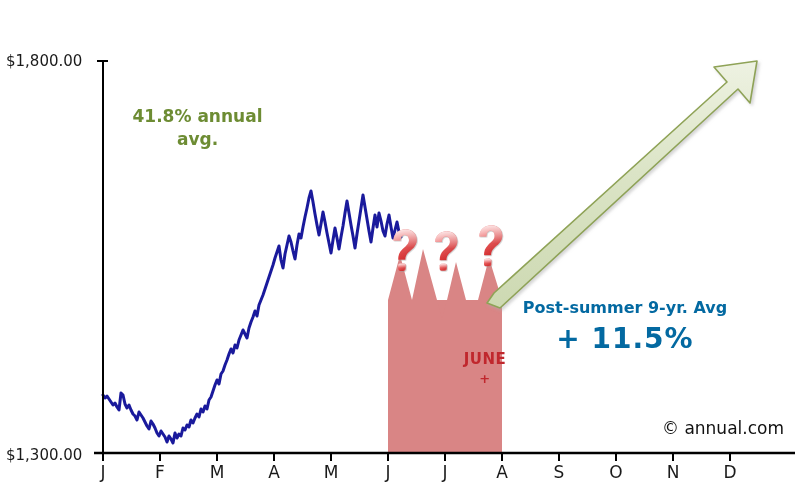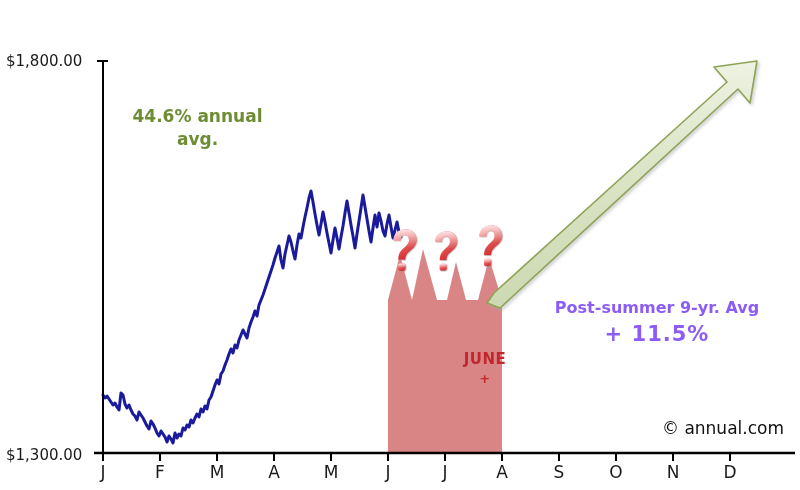--- a/index.html
+++ b/index.html
@@ -49,31 +49,31 @@
     left: 110px; top: 105px;
     width: 175px;
     text-align: center;
     font-family: "DejaVu Sans", sans-serif;
     font-size: 17px;
     font-weight: bold;
     color: #6d8c33;
     line-height: 1.35;
   }
   #post-summer-note {
-    left: 528px; top: 296px;
+    left: 496px; top: 296px;
     width: 258px;
     text-align: center;
     font-family: "DejaVu Sans", sans-serif;
     font-size: 16px;
     font-weight: bold;
-    color: #8b5cf6;
+    color: #0369a1;
     line-height: 1.45;
   }
   #post-summer-note .big {
-    font-size: 21px;
+    font-size: 28px;
     display: block;
     letter-spacing: 1px;
   }
   #copyright {
     right: 16px; top: 418px;
     font-family: "DejaVu Sans", sans-serif;
     font-size: 17px;
     color: #111111;
     white-space: nowrap;
   }
@@ -227,21 +227,21 @@
       <line x1="673" y1="453" x2="673" y2="461"></line>
       <line x1="730" y1="453" x2="730" y2="461"></line>
     </g>
   </svg>
 
   <div class="abs ylabel" id="ylabel-top">$1,800.00</div>
 
   <div class="abs ylabel" id="ylabel-bottom">$1,300.00</div>
 
 
-  <div class="abs" id="annual-avg-note">44.6% annual avg.</div>
+  <div class="abs" id="annual-avg-note">41.8% annual avg.</div>
 
   <div class="abs" id="post-summer-note">
     <span>Post-summer 9-yr. Avg</span>
     <span class="big">+ 11.5%</span>
   </div>
 
   <div class="abs" id="summer-label">
     <div>JUNE</div>
     <div class="plus">+</div>
   </div>

